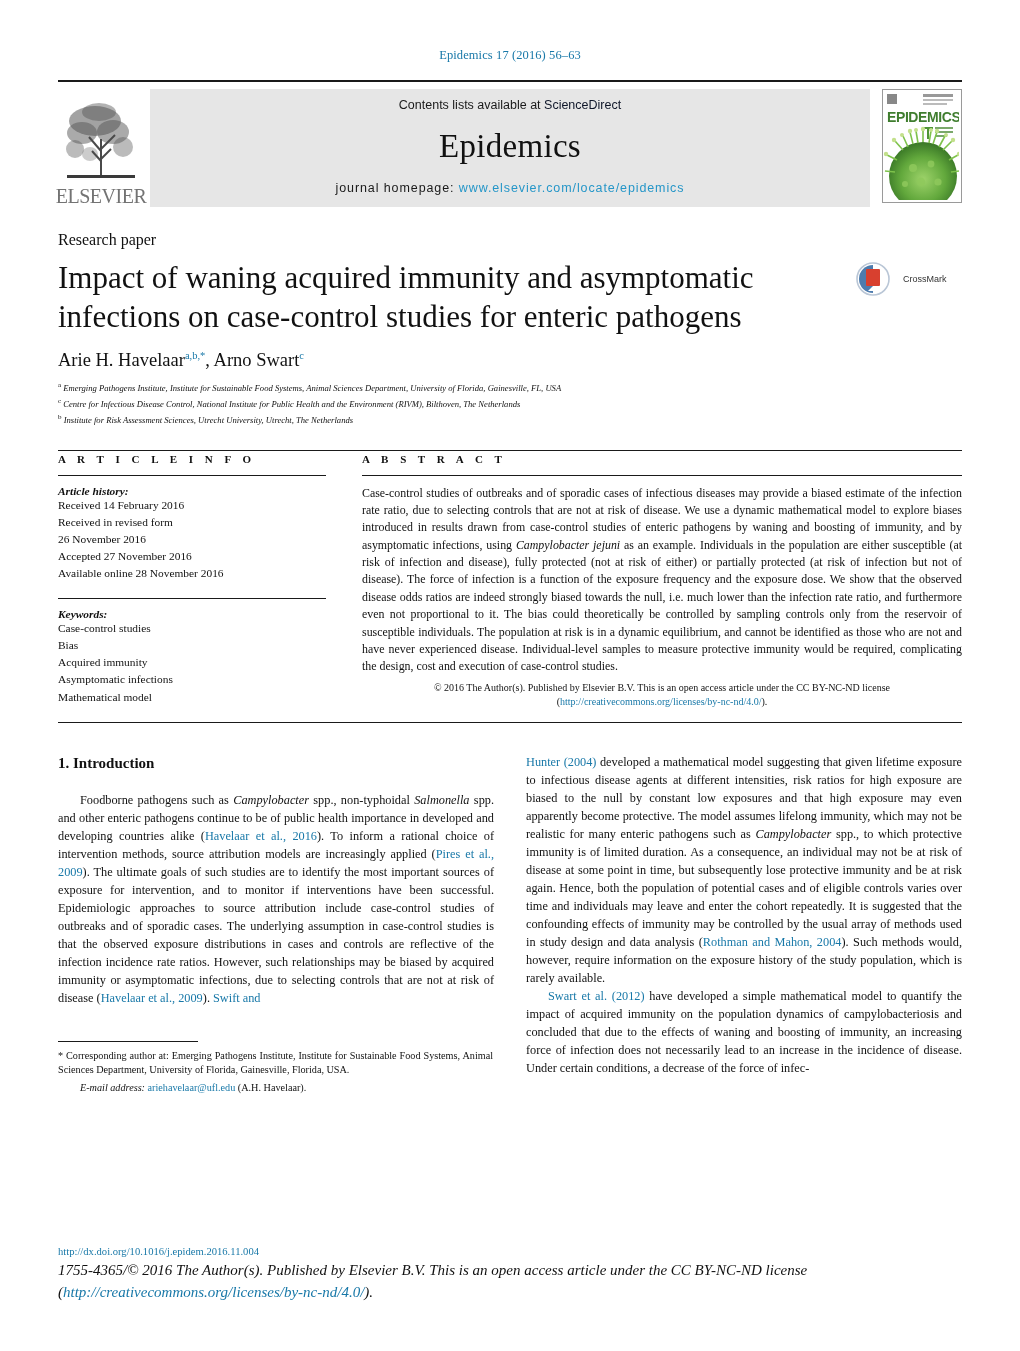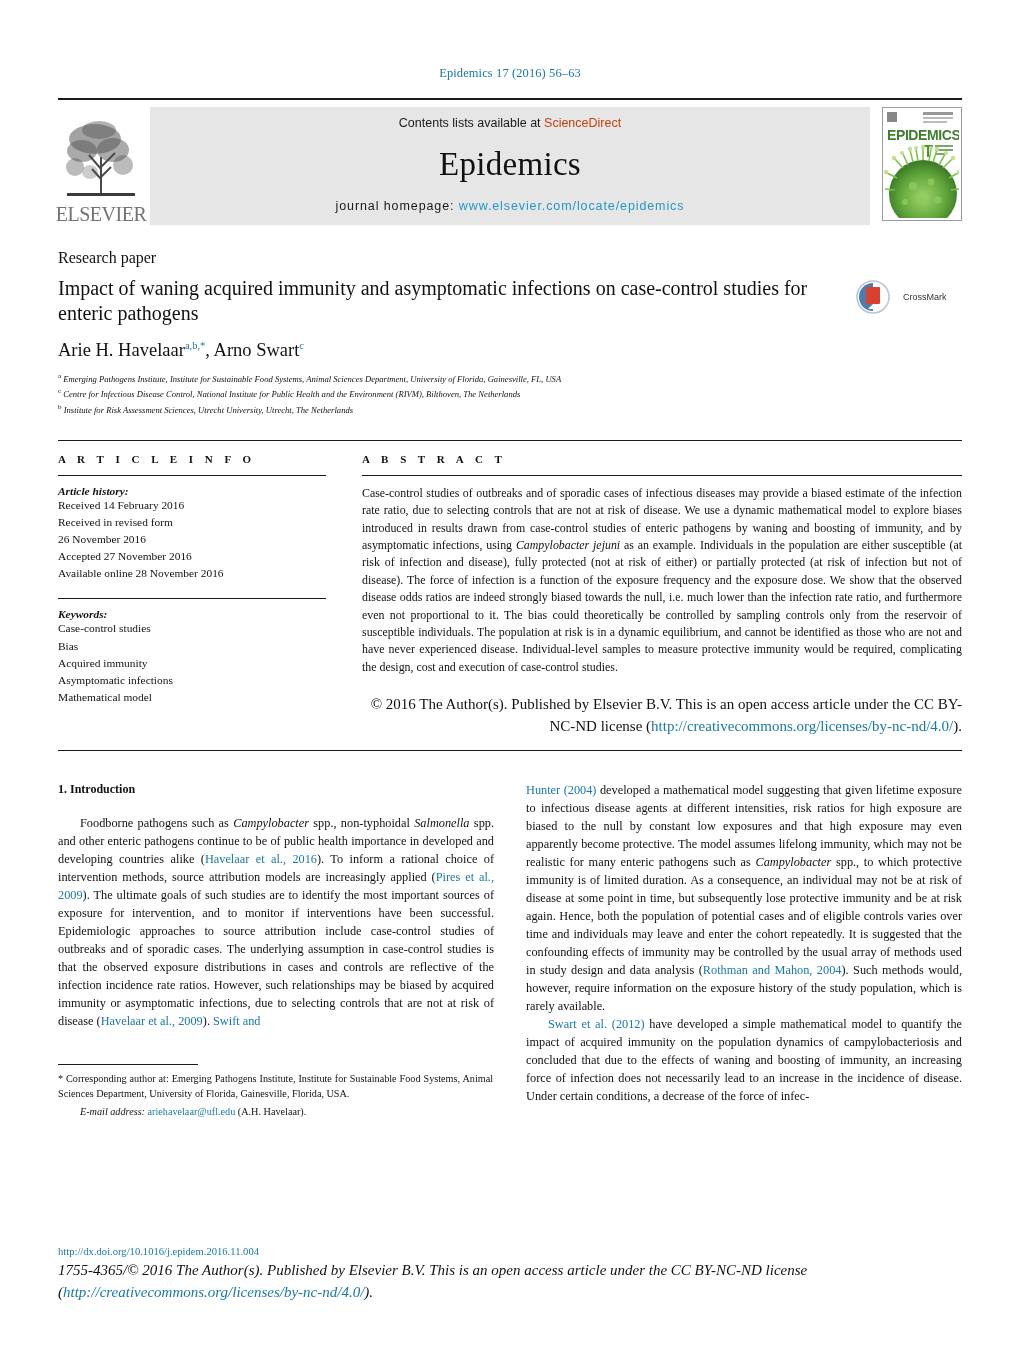--- a/index.html
+++ b/index.html
@@ -21,21 +21,21 @@
     position: relative;
     box-sizing: border-box;
     padding: 0 58px;
   }
 
   
   .running-head {
     text-align: center;
     color: #1878A8;
     font-size: 12.5px;
-    padding-top: 66px;
+    padding-top: 48px;
     letter-spacing: .1px;
   }
 
   
   .masthead {
     margin-top: 17px;
     border-top: 2px solid #1a1a1a;
     padding-top: 7px;
     display: flex;
     align-items: stretch;
@@ -68,21 +68,21 @@
     justify-content: space-between;
     padding: 9px 0 12px 0;
     margin: 0 12px 0 6px;
   }
   .contents-line {
     font-family: "Liberation Sans", sans-serif;
     font-size: 12.5px;
     color: #1a1a1a;
   }
   .contents-line .sd {
-    color: #c2410c;
+    color: #0f172a;
   }
   .journal-name {
     font-family: "Liberation Serif", serif;
     font-size: 33px;
     color: #111;
     letter-spacing: .3px;
   }
   .homepage-line {
     font-family: "Liberation Sans", sans-serif;
     font-size: 12.5px;
@@ -108,21 +108,21 @@
     font-family: "Liberation Serif", serif;
     color: #111;
   }
   .title-row {
     display: flex;
     align-items: flex-start;
     margin-top: 9px;
   }
   .article-title {
     flex: 1 1 auto;
-    font-size: 20px;
+    font-size: 31px;
     line-height: 1.26;
     font-weight: normal;
     font-family: "Liberation Serif", serif;
     color: #111;
     margin: 0;
     max-width: 790px;
   }
   .crossmark {
     flex: 0 0 auto;
     display: flex;
@@ -150,21 +150,21 @@
     font-style: italic;
     line-height: 1.62;
     color: #111;
   }
   .affils sup { font-style: normal; font-size: 7px; }
 
   
   .info-abstract {
     margin-top: 22px;
     border-top: 1px solid #1a1a1a;
-    padding-top: 12px;
+    padding-top: 2px;
     display: flex;
   }
   .col-info {
     flex: 0 0 268px;
     padding-right: 18px;
   }
   .col-abstract {
     flex: 1 1 auto;
     padding-left: 18px;
   }
@@ -193,24 +193,24 @@
   }
   .kw-block { margin-top: 16px; }
   .abstract-body {
     font-size: 11.9px;
     line-height: 1.46;
     text-align: justify;
     color: #111;
   }
   .abstract-body i { font-style: italic; }
   .copyright {
-    font-size: 15px;
+    font-size: 10px;
     line-height: 1.46;
-    text-align: right;
-    margin-top: 18px;
+    text-align: center;
+    margin-top: 5px;
     color: #111;
   }
   a.link, .link {
     color: #1878A8;
     text-decoration: none;
   }
   .closing-rule {
     border-top: 1px solid #1a1a1a;
     margin-top: 12px;
   }
@@ -226,21 +226,21 @@
     flex: 1 1 0;
     width: 435px;
     font-size: 12.3px;
     line-height: 1.465;
     text-align: justify;
     color: #111;
     position: relative;
   }
   h2.sec-head {
     font-family: "Liberation Serif", serif;
-    font-size: 12px;
+    font-size: 15px;
     font-weight: bold;
     margin: 0 0 16px 0;
     color: #111;
   }
   .bcol p { margin: 0; text-indent: 22px; }
   .bcol p.noindent { text-indent: 0; }
   .bcol i { font-style: italic; }
 
   
   .footnote {

